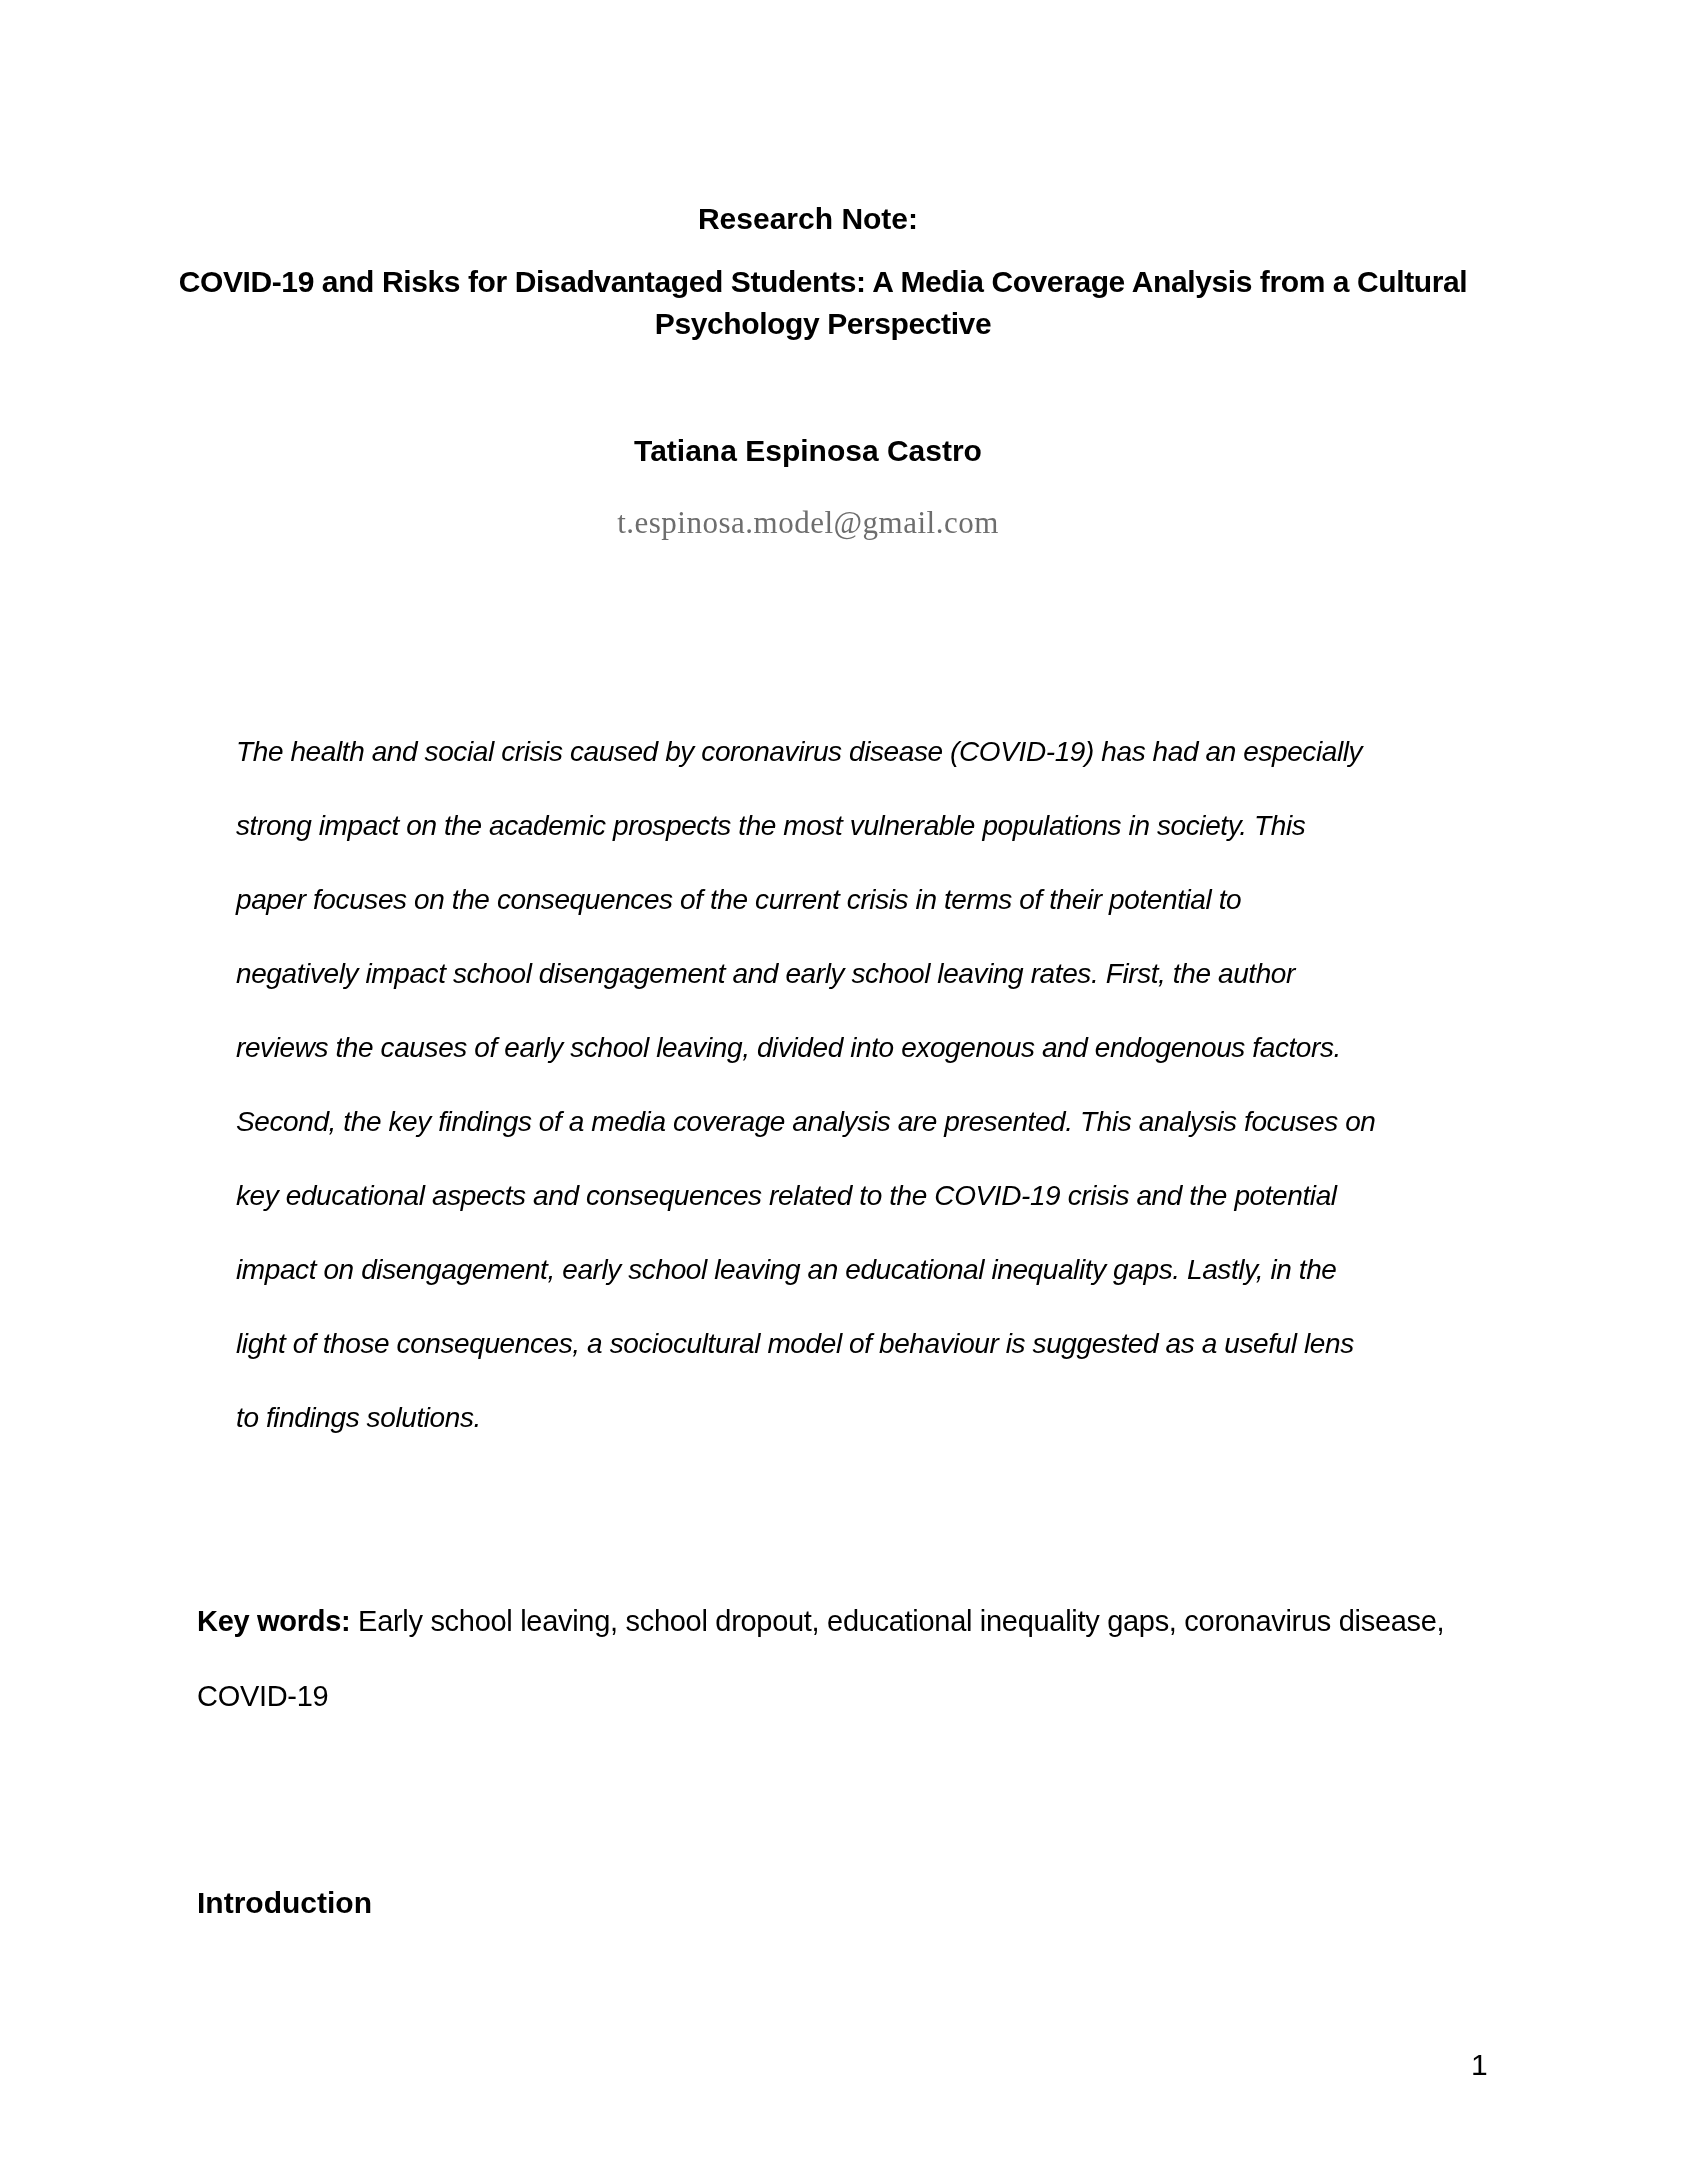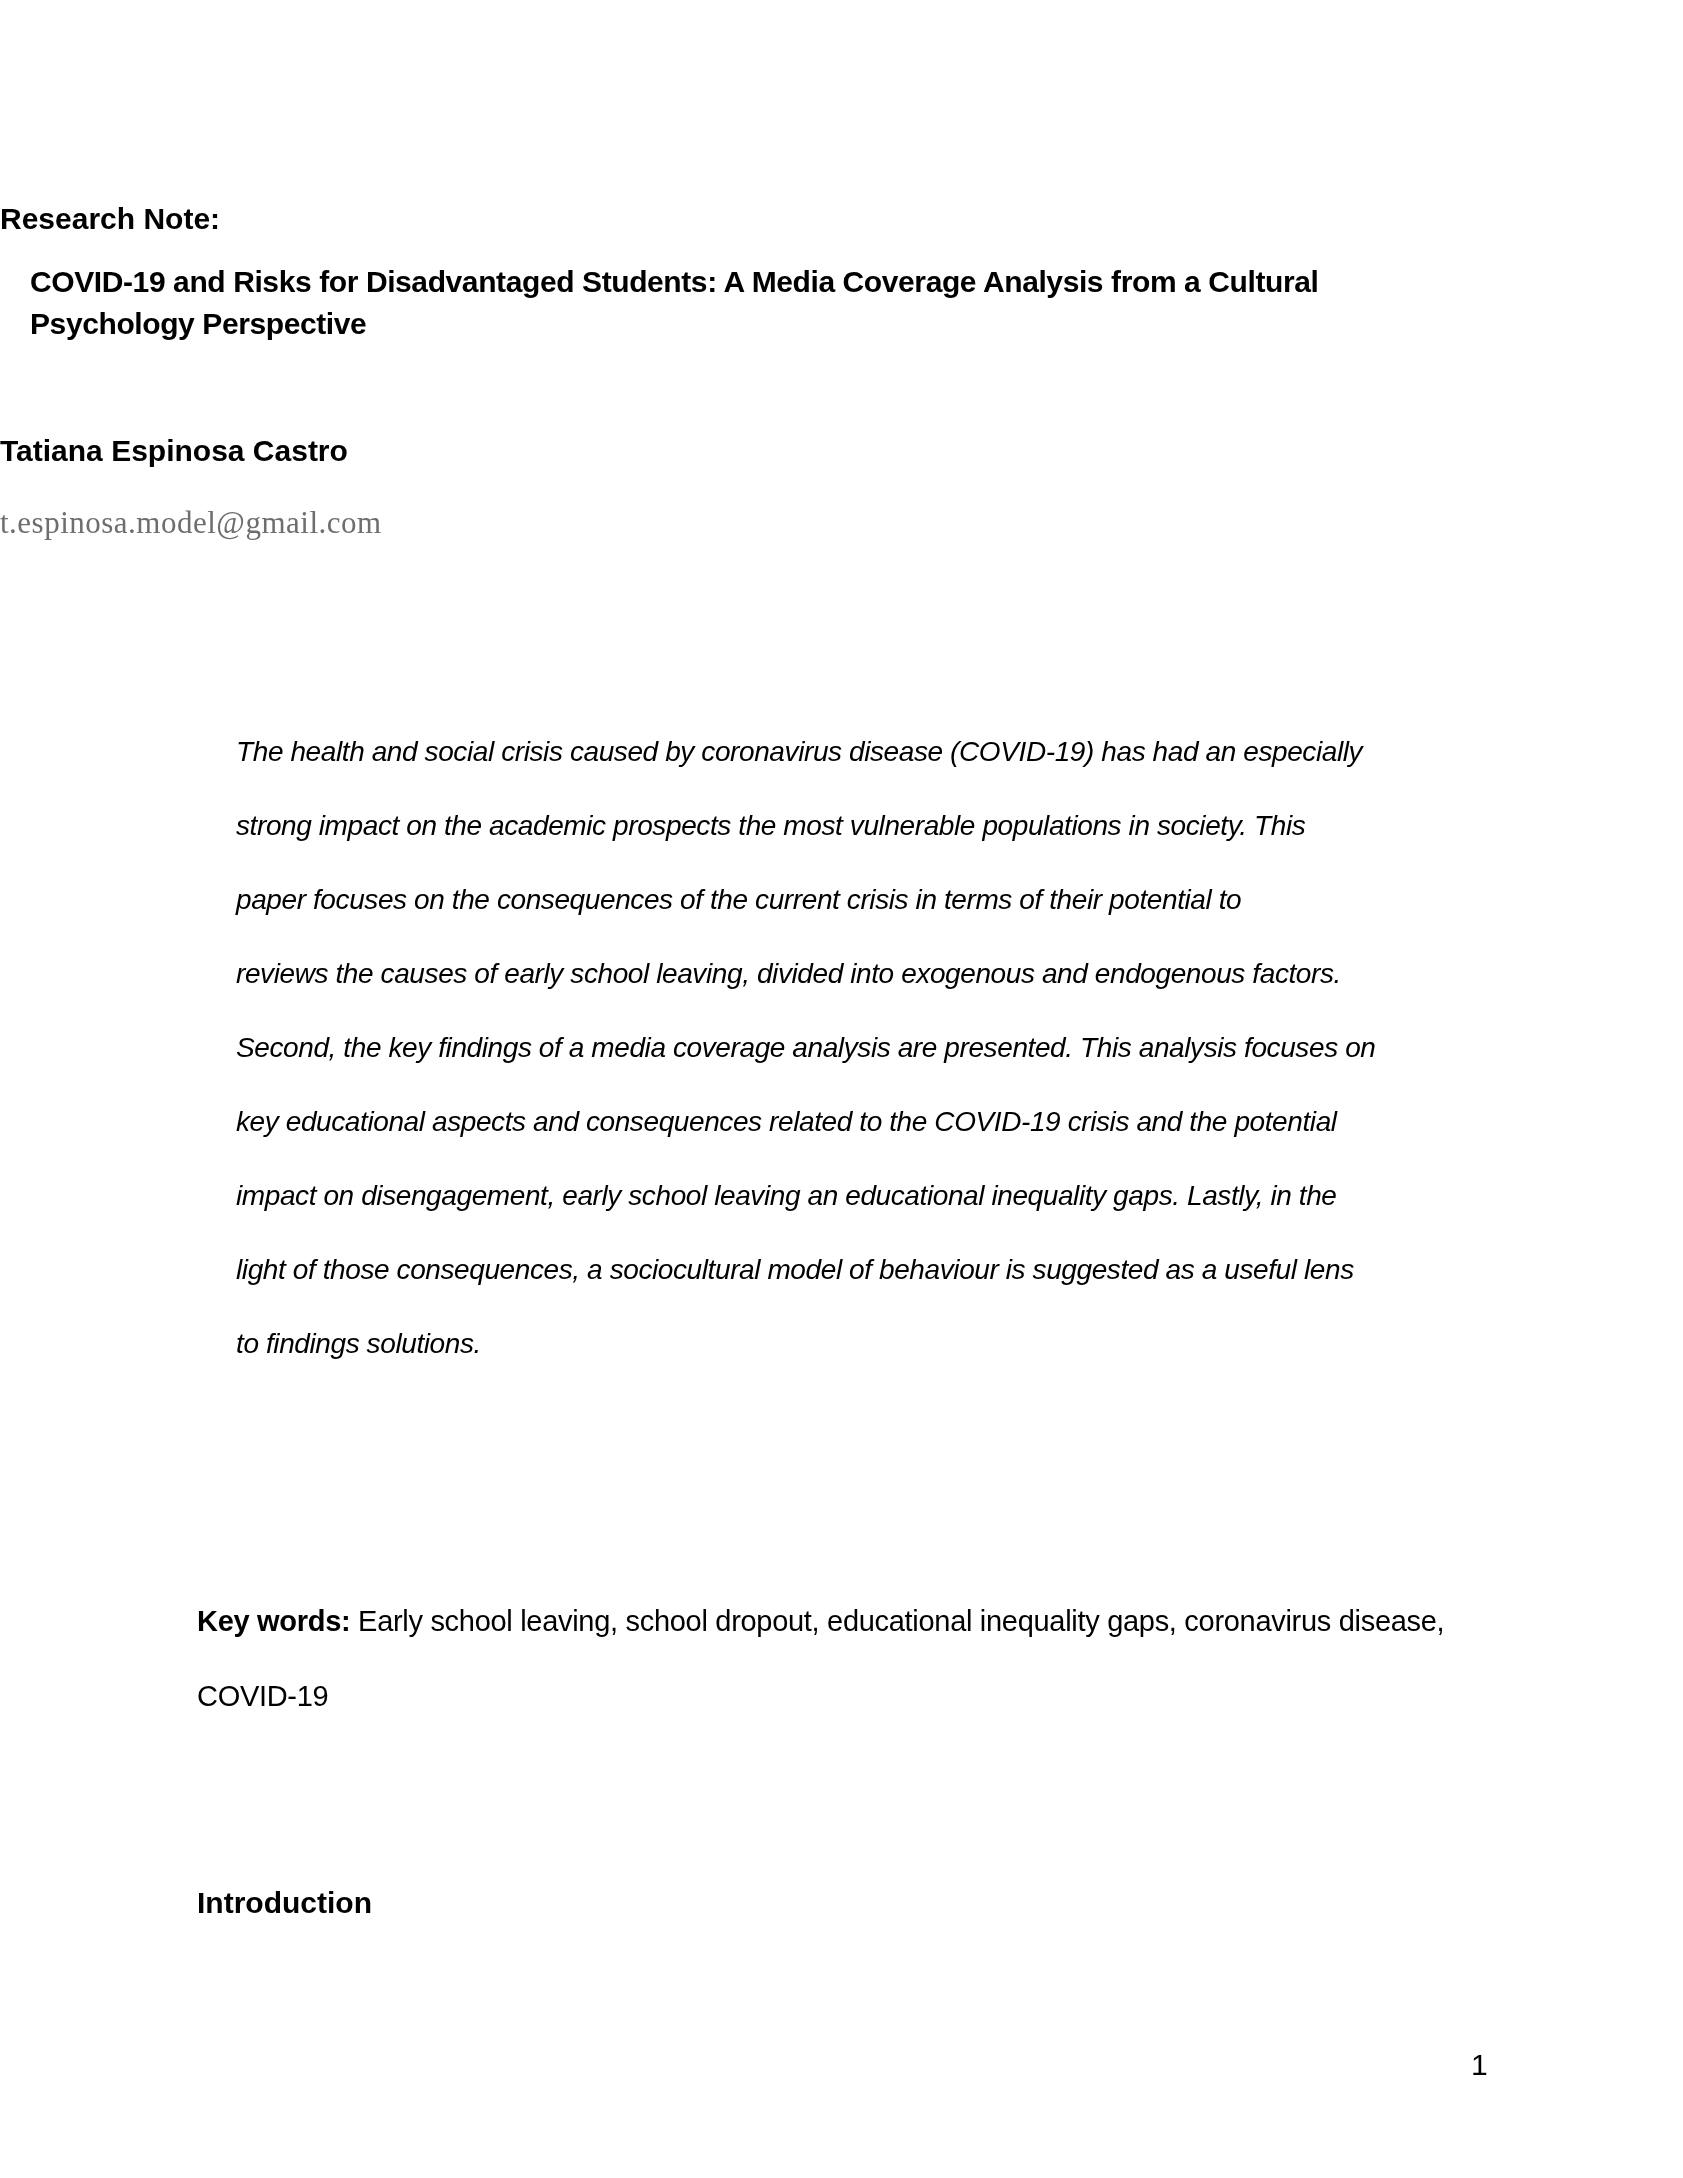--- a/index.html
+++ b/index.html
@@ -13,21 +13,21 @@
     height: 2178px;
     background: #ffffff;
     font-family: "Liberation Sans", sans-serif;
     color: #000000;
     overflow: hidden;
   }
   .centered {
     position: absolute;
     left: 0;
     width: 1616px;
-    text-align: left;
+    text-align: center;
   }
   .kicker {
     top: 198px;
     font-size: 30px;
     font-weight: bold;
     line-height: 42px;
   }
   .paper-title {
     top: 261px;
     font-size: 30px;
@@ -101,20 +101,21 @@
   </div>
 
   <div class="centered author-name">Tatiana Espinosa Castro</div>
 
   <div class="centered author-email">t.espinosa.model@gmail.com</div>
 
   <div class="abstract">
     <div class="abstract-line">The health and social crisis caused by coronavirus disease (COVID-19) has had an especially</div>
     <div class="abstract-line">strong impact on the academic prospects the most vulnerable populations in society. This</div>
     <div class="abstract-line">paper focuses on the consequences of the current crisis in terms of their potential to</div>
+    <div class="abstract-line">negatively impact school disengagement and early school leaving rates. First, the author</div>
     <div class="abstract-line">reviews the causes of early school leaving, divided into exogenous and endogenous factors.</div>
     <div class="abstract-line">Second, the key findings of a media coverage analysis are presented. This analysis focuses on</div>
     <div class="abstract-line">key educational aspects and consequences related to the COVID-19 crisis and the potential</div>
     <div class="abstract-line">impact on disengagement, early school leaving an educational inequality gaps. Lastly, in the</div>
     <div class="abstract-line">light of those consequences, a sociocultural model of behaviour is suggested as a useful lens</div>
     <div class="abstract-line">to findings solutions.</div>
   </div>
 
   <div class="keywords">
     <div class="kw-line"><span class="kw-label">Key words:</span><span> Early school leaving, school dropout, educational inequality gaps, coronavirus disease,</span></div>

